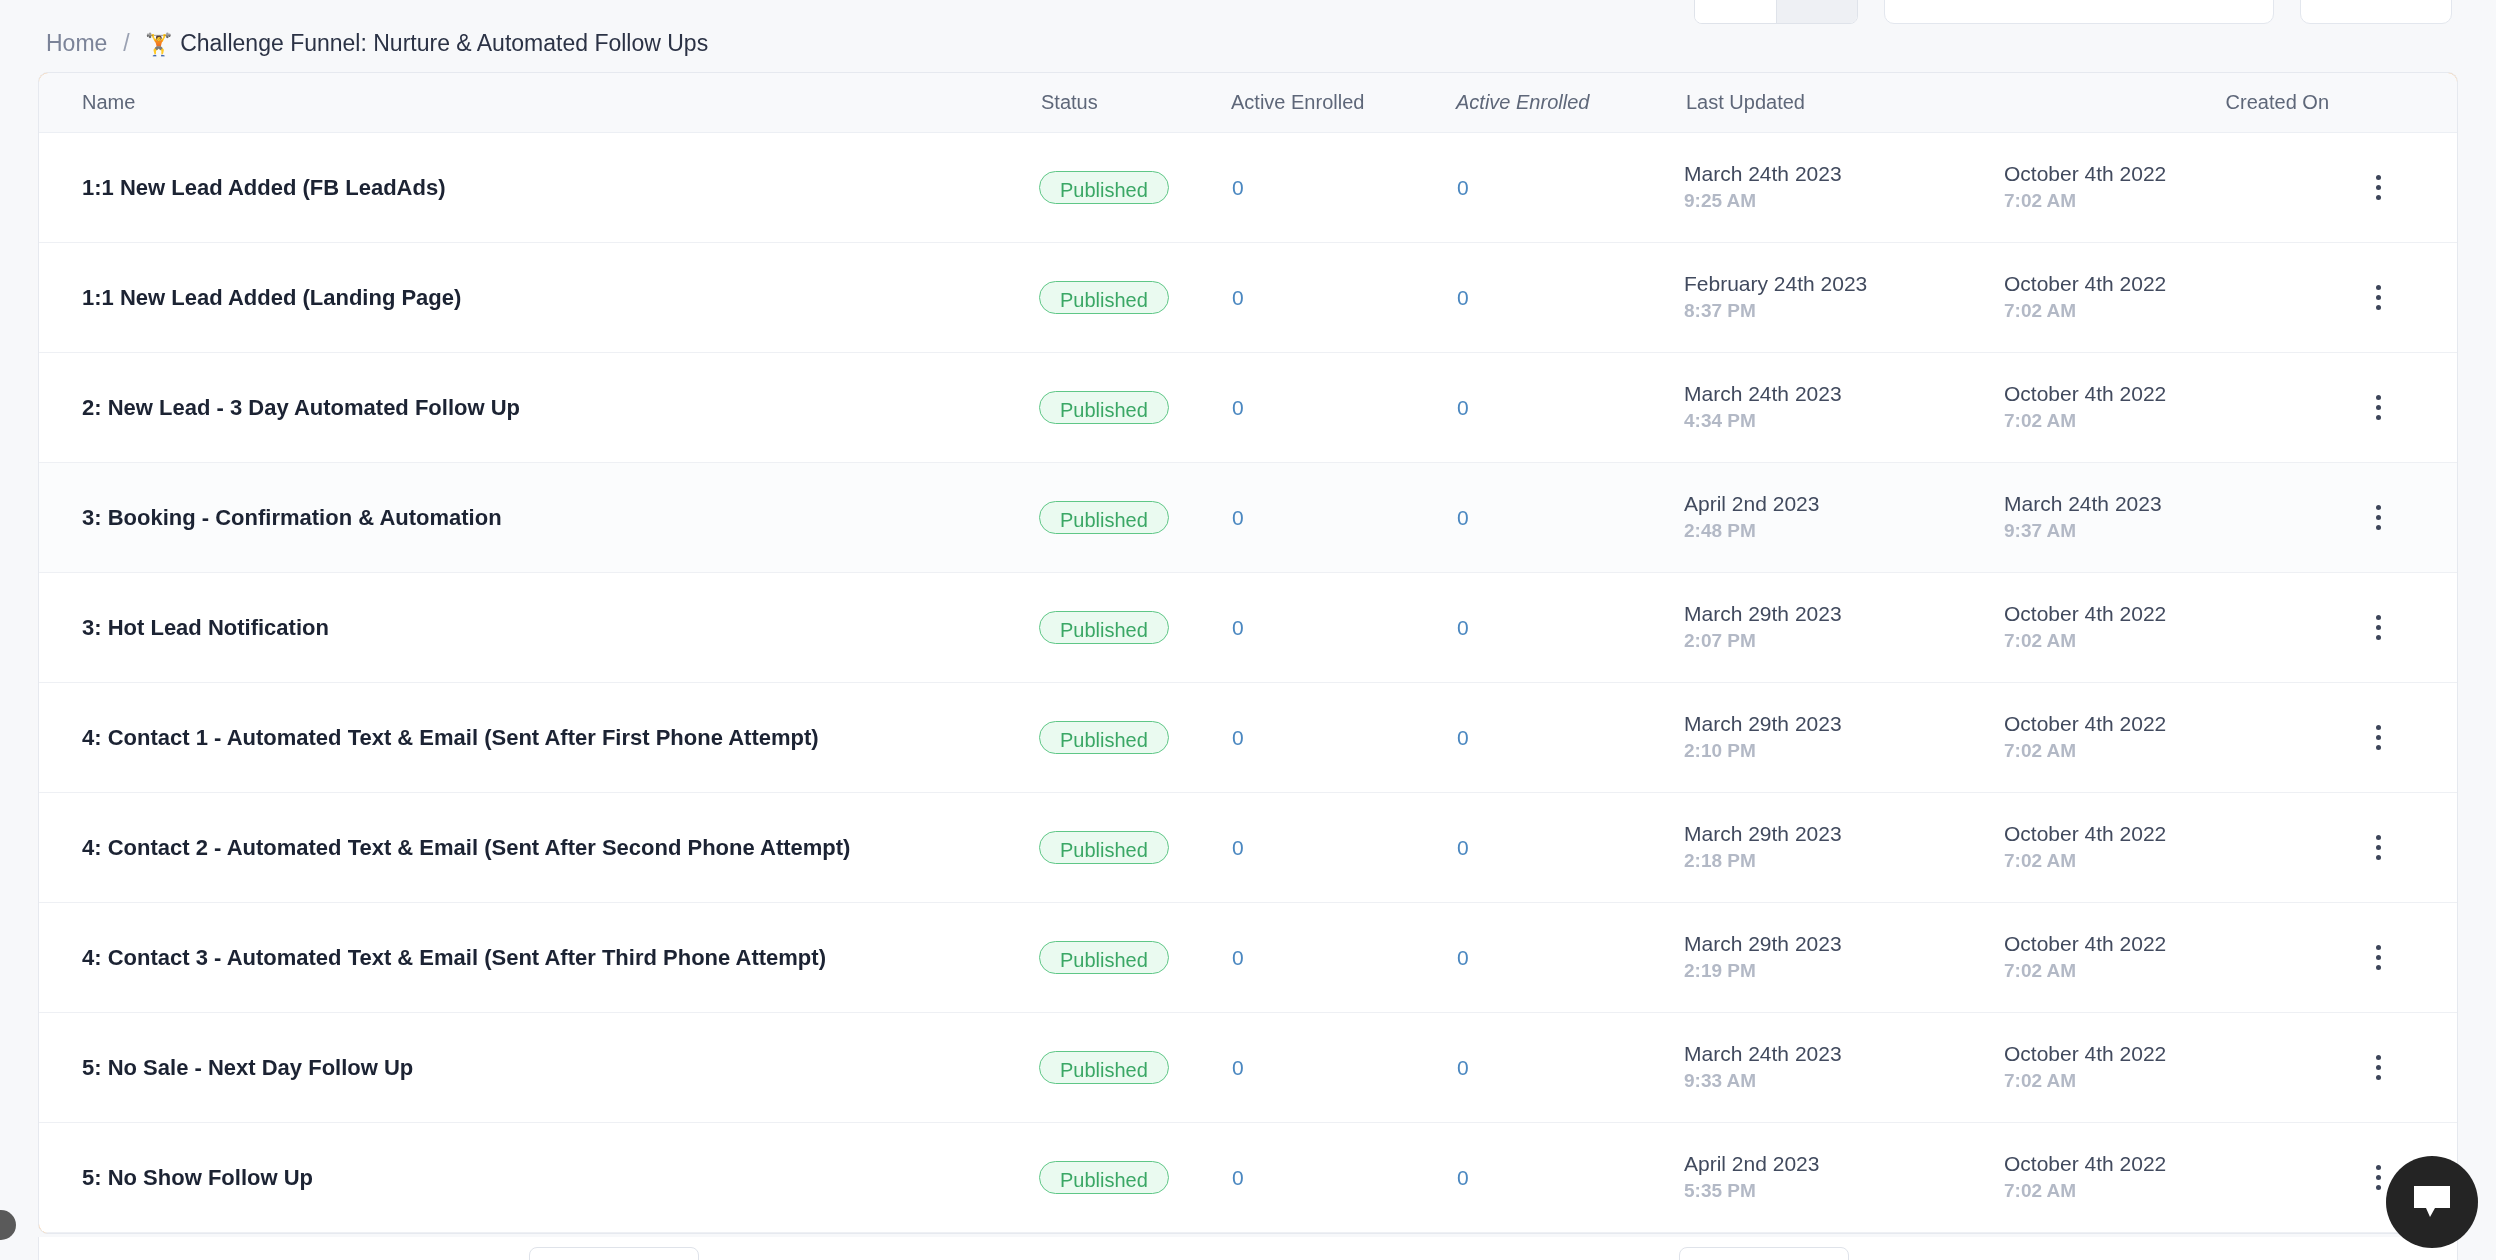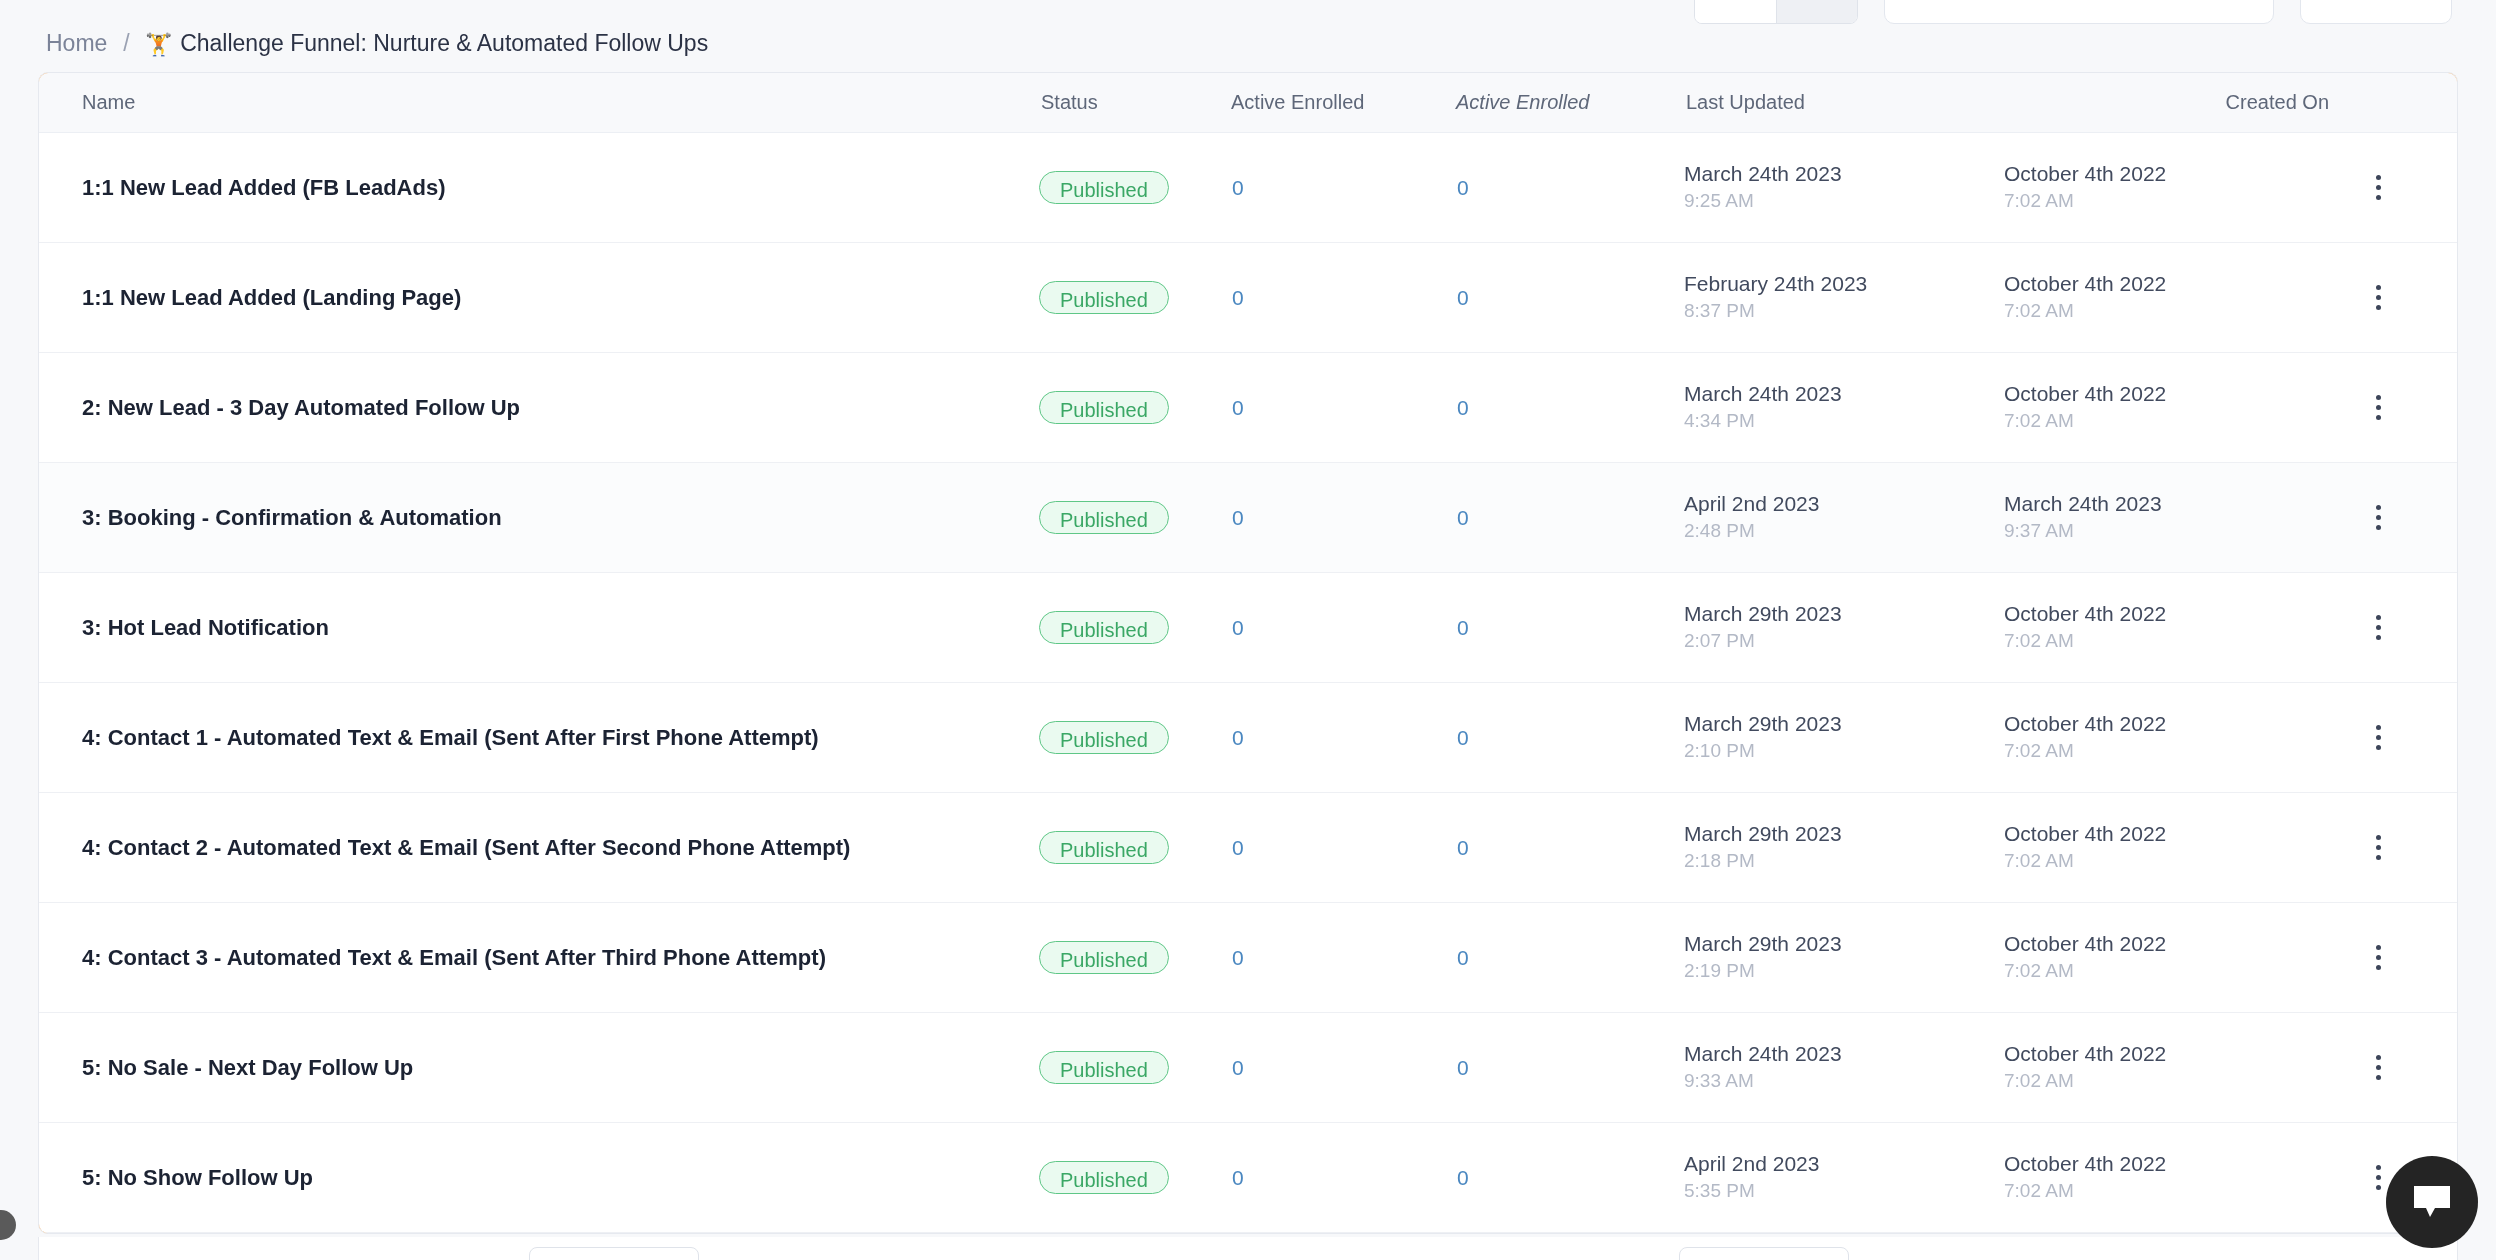--- a/index.html
+++ b/index.html
@@ -162,20 +162,21 @@
     font-size: 21px;
     color: #414a5e;
     line-height: 1.28;
     white-space: nowrap;
   }
   .cell-date .date-time {
     font-size: 19px;
     color: #b3b9c6;
     line-height: 1.35;
     white-space: nowrap;
+    font-weight: bold;
   }
   .cell-actions {
     display: flex;
     justify-content: flex-start;
     padding-left: 32px;
   }
   .kebab {
     width: 34px;
     height: 34px;
     display: flex;

